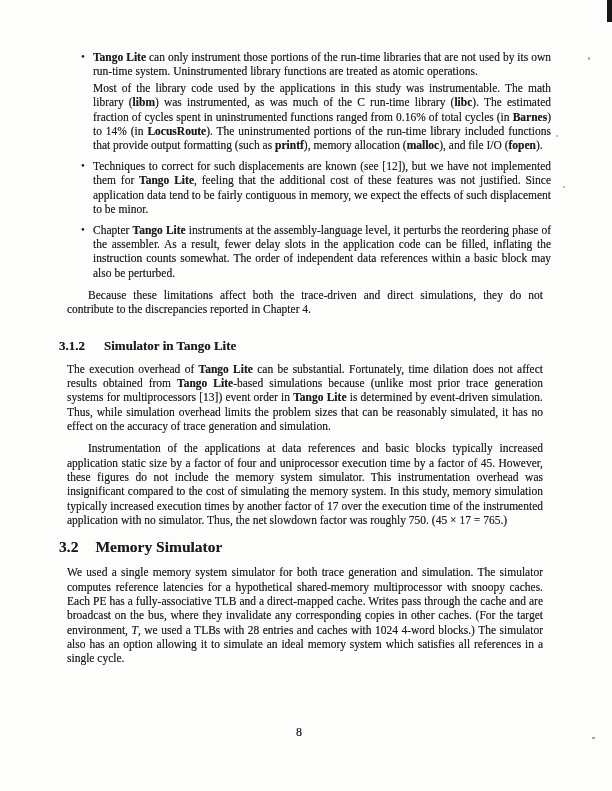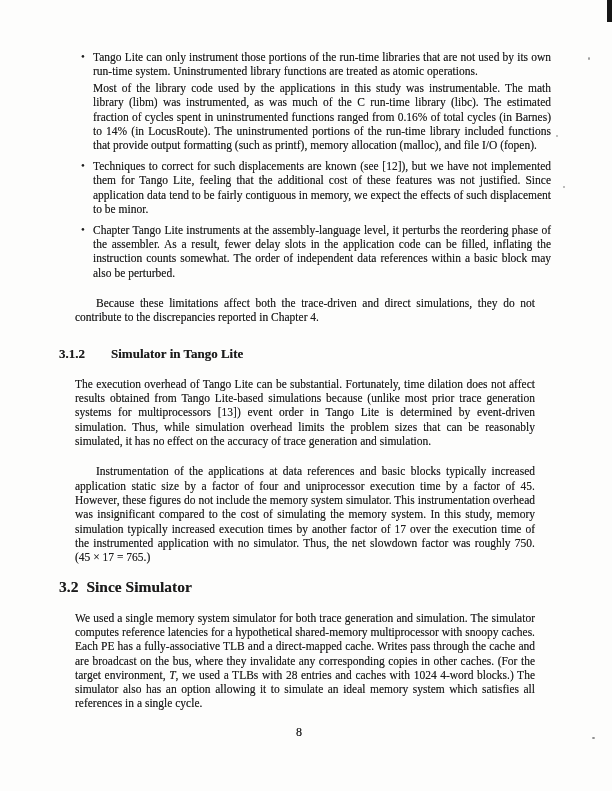--- a/index.html
+++ b/index.html
@@ -12,50 +12,50 @@
     overflow:hidden;
   }
   .content {
     position:absolute;
     left:59px; top:50px; width:492px;
     font-size:11.5px;
     line-height:14.3px;
     text-align:justify;
     text-shadow:0 0 0.35px rgba(10,10,10,0.5);
   }
-  .rb { font-weight:normal; }
+  .rb { font-weight:bold; }
   .ri { font-style:italic; }
   .bullet-item {
     position:relative;
     padding-left:34px;
     margin:0 0 6.5px 0;
   }
   .bullet-marker {
     position:absolute;
     left:22px; top:-1px;
     font-size:11px;
   }
   .b-para { margin:0 0 2.5px 0; }
   .b-para:last-child { margin-bottom:0; }
   .closing-para { margin:7px 0 0 0; text-indent:21px; }
   .subsection-heading {
     margin:22px 0 9px 0;
     font-size:13px;
     font-weight:bold;
     text-align:left;
   }
-  .subsection-heading .hnum { margin-right:26px; }
+  .subsection-heading .hnum { margin-right:19px; }
   .section-heading {
     margin:13px 0 11px 0;
     font-size:15.5px;
     font-weight:bold;
     text-align:left;
   }
-  .section-heading .hnum { margin-right:8px; }
-  .body-para { margin:16px; }
+  .section-heading .hnum { margin-right:17px; }
+  .body-para { margin:8px; }
   .indent-first { text-indent:21px; }
   .page-number {
     position:absolute;
     left:296px; top:725px;
     font-size:12px;
     color:#161616;
     text-shadow:0 0 0.35px rgba(10,10,10,0.5);
   }
   
   .artifact-bar {
@@ -107,21 +107,21 @@
 
     <h3 class="subsection-heading">
       <span class="hnum">3.1.2</span><span class="htitle">Simulator in Tango Lite</span>
     </h3>
 
     <p class="body-para"><span>The execution overhead of </span><span class="rb">Tango Lite</span><span> can be substantial. Fortunately, time dilation does not affect results obtained from </span><span class="rb">Tango Lite</span><span>-based simulations because (unlike most prior trace generation systems for multiprocessors [13]) event order in </span><span class="rb">Tango Lite</span><span> is determined by event-driven simulation. Thus, while simulation overhead limits the problem sizes that can be reasonably simulated, it has no effect on the accuracy of trace generation and simulation.</span></p>
 
     <p class="body-para indent-first"><span>Instrumentation of the applications at data references and basic blocks typically increased application static size by a factor of four and uniprocessor execution time by a factor of 45. However, these figures do not include the memory system simulator. This instrumentation overhead was insignificant compared to the cost of simulating the memory system. In this study, memory simulation typically increased execution times by another factor of 17 over the execution time of the instrumented application with no simulator. Thus, the net slowdown factor was roughly 750. (45 × 17 = 765.)</span></p>
 
     <h2 class="section-heading">
-      <span class="hnum">3.2</span><span class="htitle">Since Simulator</span>
+      <span class="hnum">3.2</span><span class="htitle">Memory Simulator</span>
     </h2>
 
     <p class="body-para"><span>We used a single memory system simulator for both trace generation and simulation. The simulator computes reference latencies for a hypothetical shared-memory multiprocessor with snoopy caches. Each PE has a fully-associative TLB and a direct-mapped cache. Writes pass through the cache and are broadcast on the bus, where they invalidate any corresponding copies in other caches. (For the target environment, </span><span class="ri">T</span><span>, we used a TLBs with 28 entries and caches with 1024 4-word blocks.) The simulator also has an option allowing it to simulate an ideal memory system which satisfies all references in a single cycle.</span></p>
 
   </div>
 
   <div class="page-number">8</div>
 
 </div>
 

